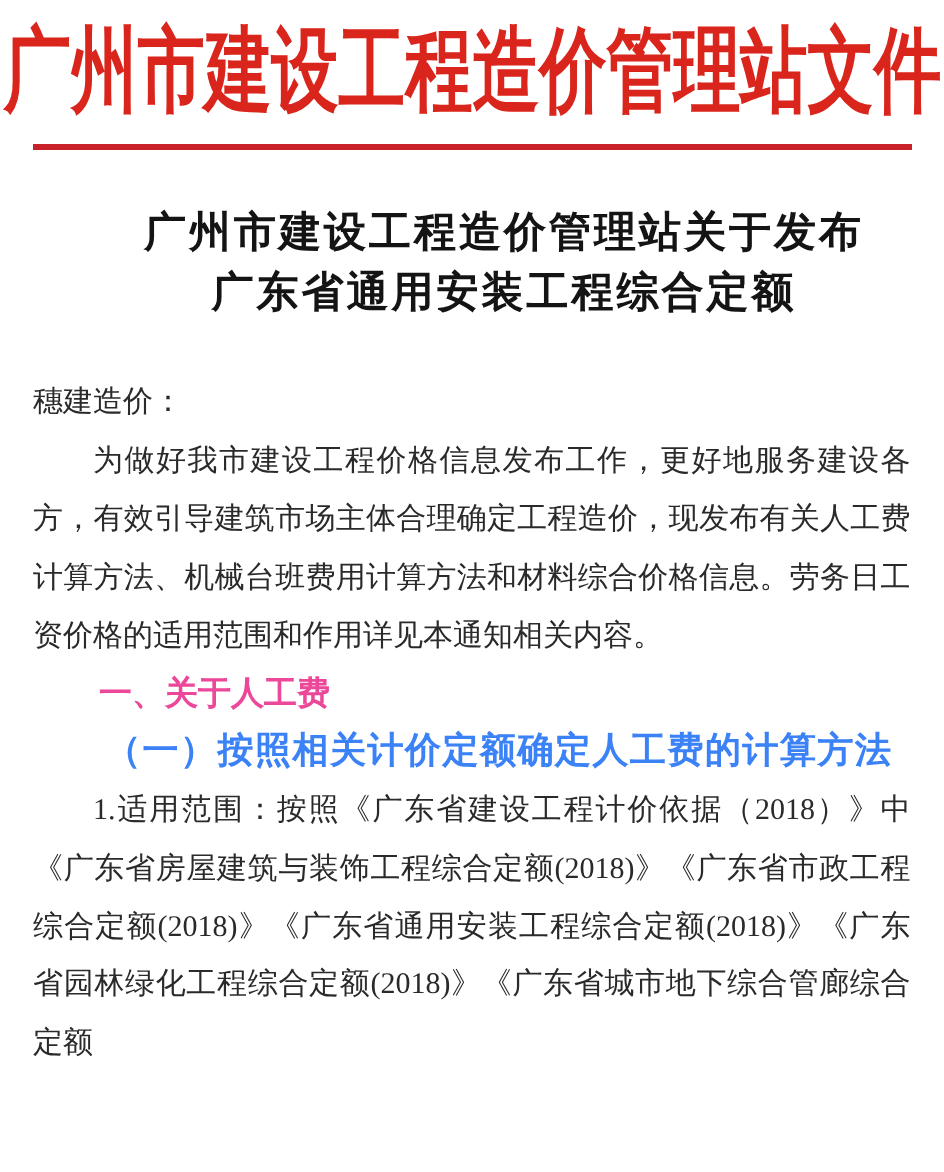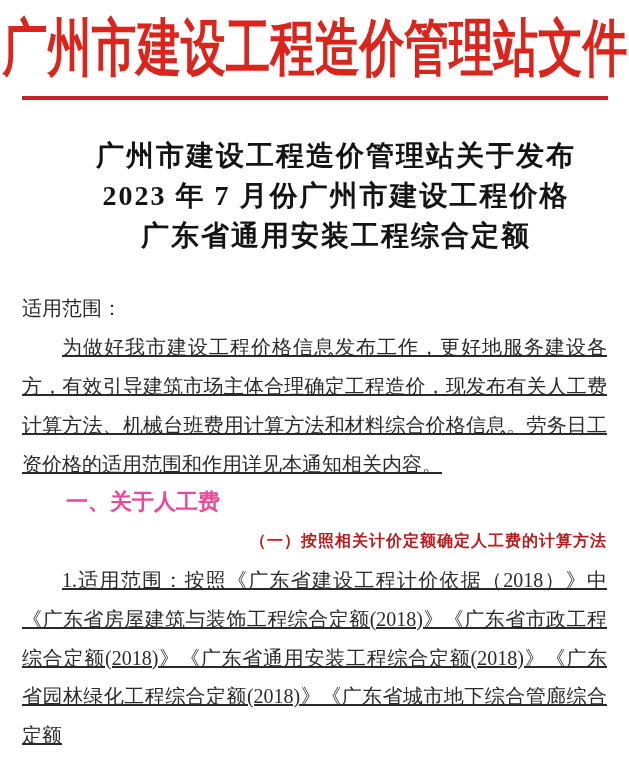--- a/index.html
+++ b/index.html
@@ -59,59 +59,58 @@
   }
 
   
   .body-block {
     margin: 33px 22px 0 22px;
     font-size: 20px;
     line-height: 38.8px;
     text-align: justify;
     color: #2a2a2a;
   }
-  .para { text-indent: 2em; text-decoration: underline; }
+  .para { text-indent: 2em; }
   .salutation { text-align: left; }
   .section-heading {
     font-family: "Liberation Sans", "DejaVu Sans", sans-serif;
     font-weight: 700;
     font-size: 22px;
     text-indent: 2em;
     text-align: left;
     color: #ec4899;
   }
   .sub-heading {
     font-weight: 700;
-    font-size: 16px;
+    font-size: 24px;
     text-indent: 2em;
-    text-align: right;
+    text-align: left;
     letter-spacing: 1px;
-    color: #b91c1c;
+    color: #3b82f6;
   }
 </style>
 </head>
 <body>
 
 <div class="page">
 
   <div class="banner">
     <div class="banner-text">广州市建设工程造价管理站文件</div>
   </div>
 
 
   <div class="red-rule"></div>
 
   <div class="doc-title">
     <div>广州市建设工程造价管理站关于发布</div>
-    <div>2023 年 7 月份广州市建设工程价格</div>
     <div>广东省通用安装工程综合定额</div>
   </div>
 
   <div class="body-block">
-    <div class="salutation">适用范围：</div>
+    <div class="salutation">穗建造价：</div>
 
     <div class="para">为做好我市建设工程价格信息发布工作，更好地服务建设各方，有效引导建筑市场主体合理确定工程造价，现发布有关人工费计算方法、机械台班费用计算方法和材料综合价格信息。劳务日工资价格的适用范围和作用详见本通知相关内容。</div>
 
     <div class="section-heading">一、关于人工费</div>
 
     <div class="sub-heading">（一）按照相关计价定额确定人工费的计算方法</div>
 
     <div class="para">1.适用范围：按照《广东省建设工程计价依据（2018）》中《广东省房屋建筑与装饰工程综合定额(2018)》《广东省市政工程综合定额(2018)》《广东省通用安装工程综合定额(2018)》《广东省园林绿化工程综合定额(2018)》《广东省城市地下综合管廊综合定额</div>
   </div>
 

